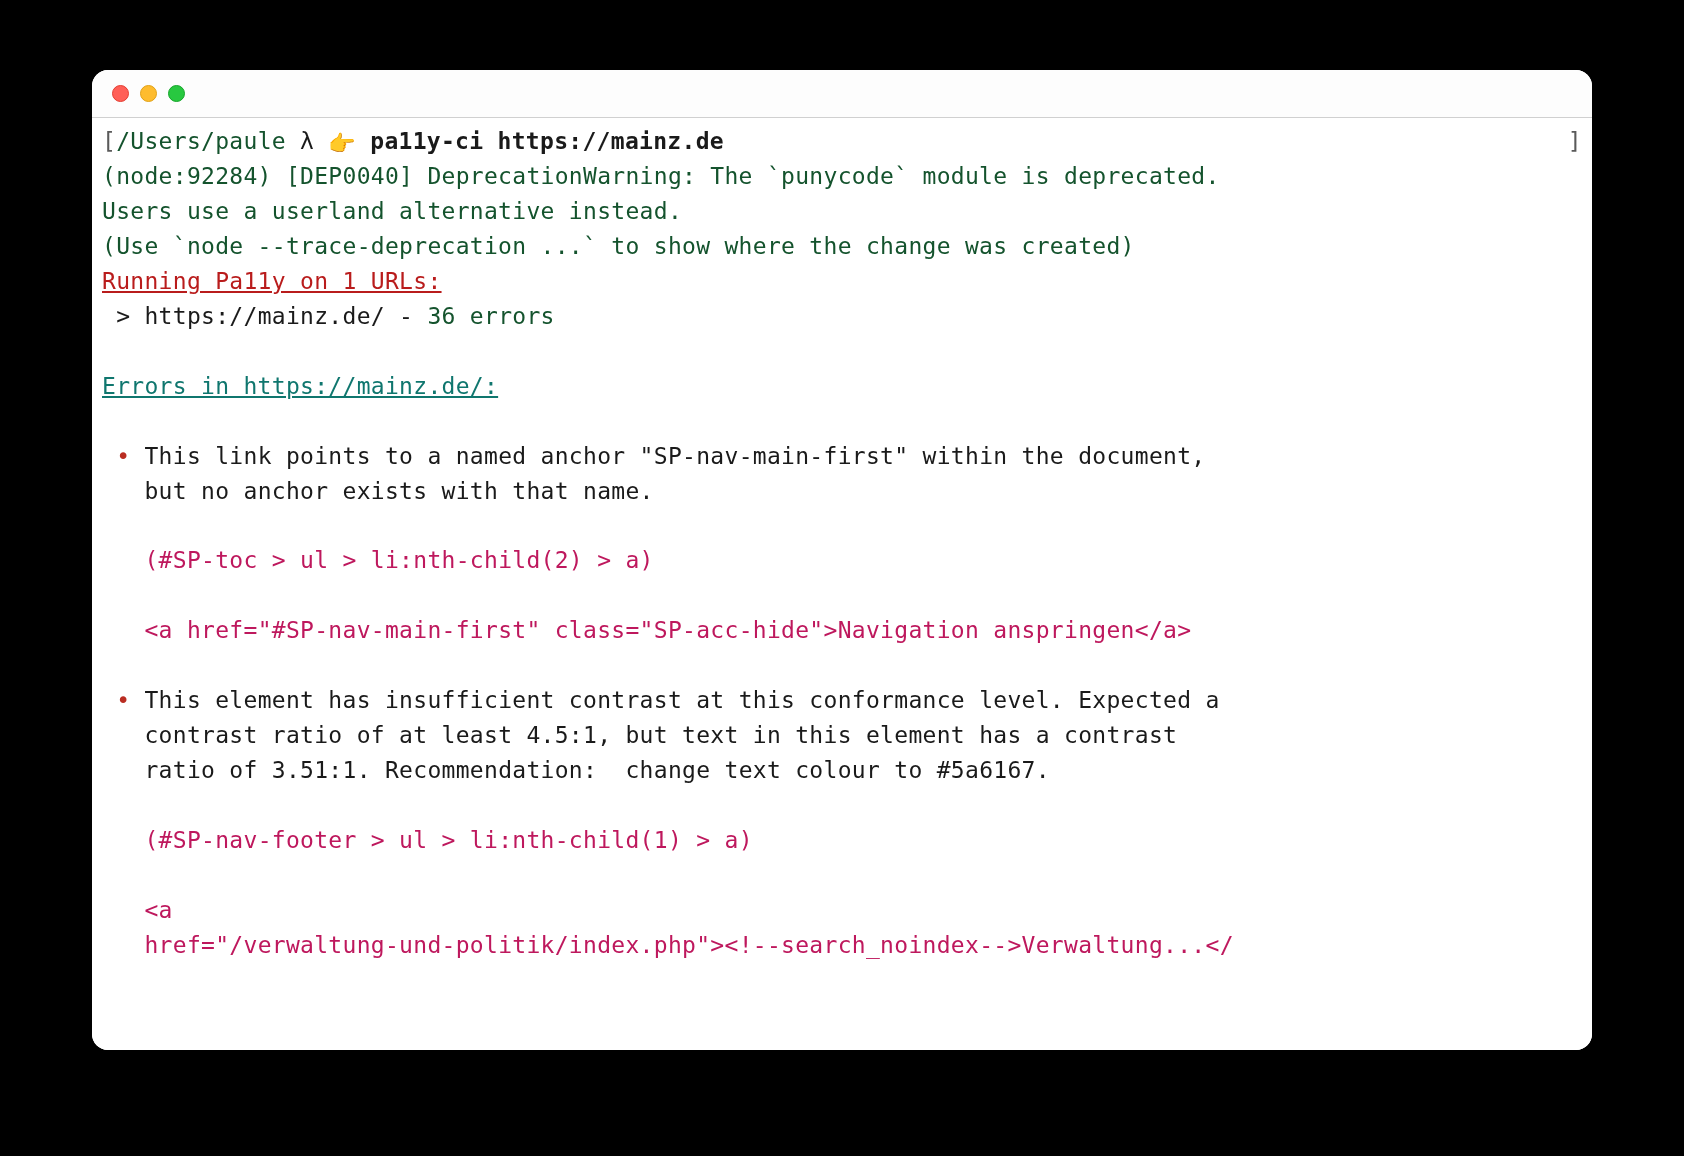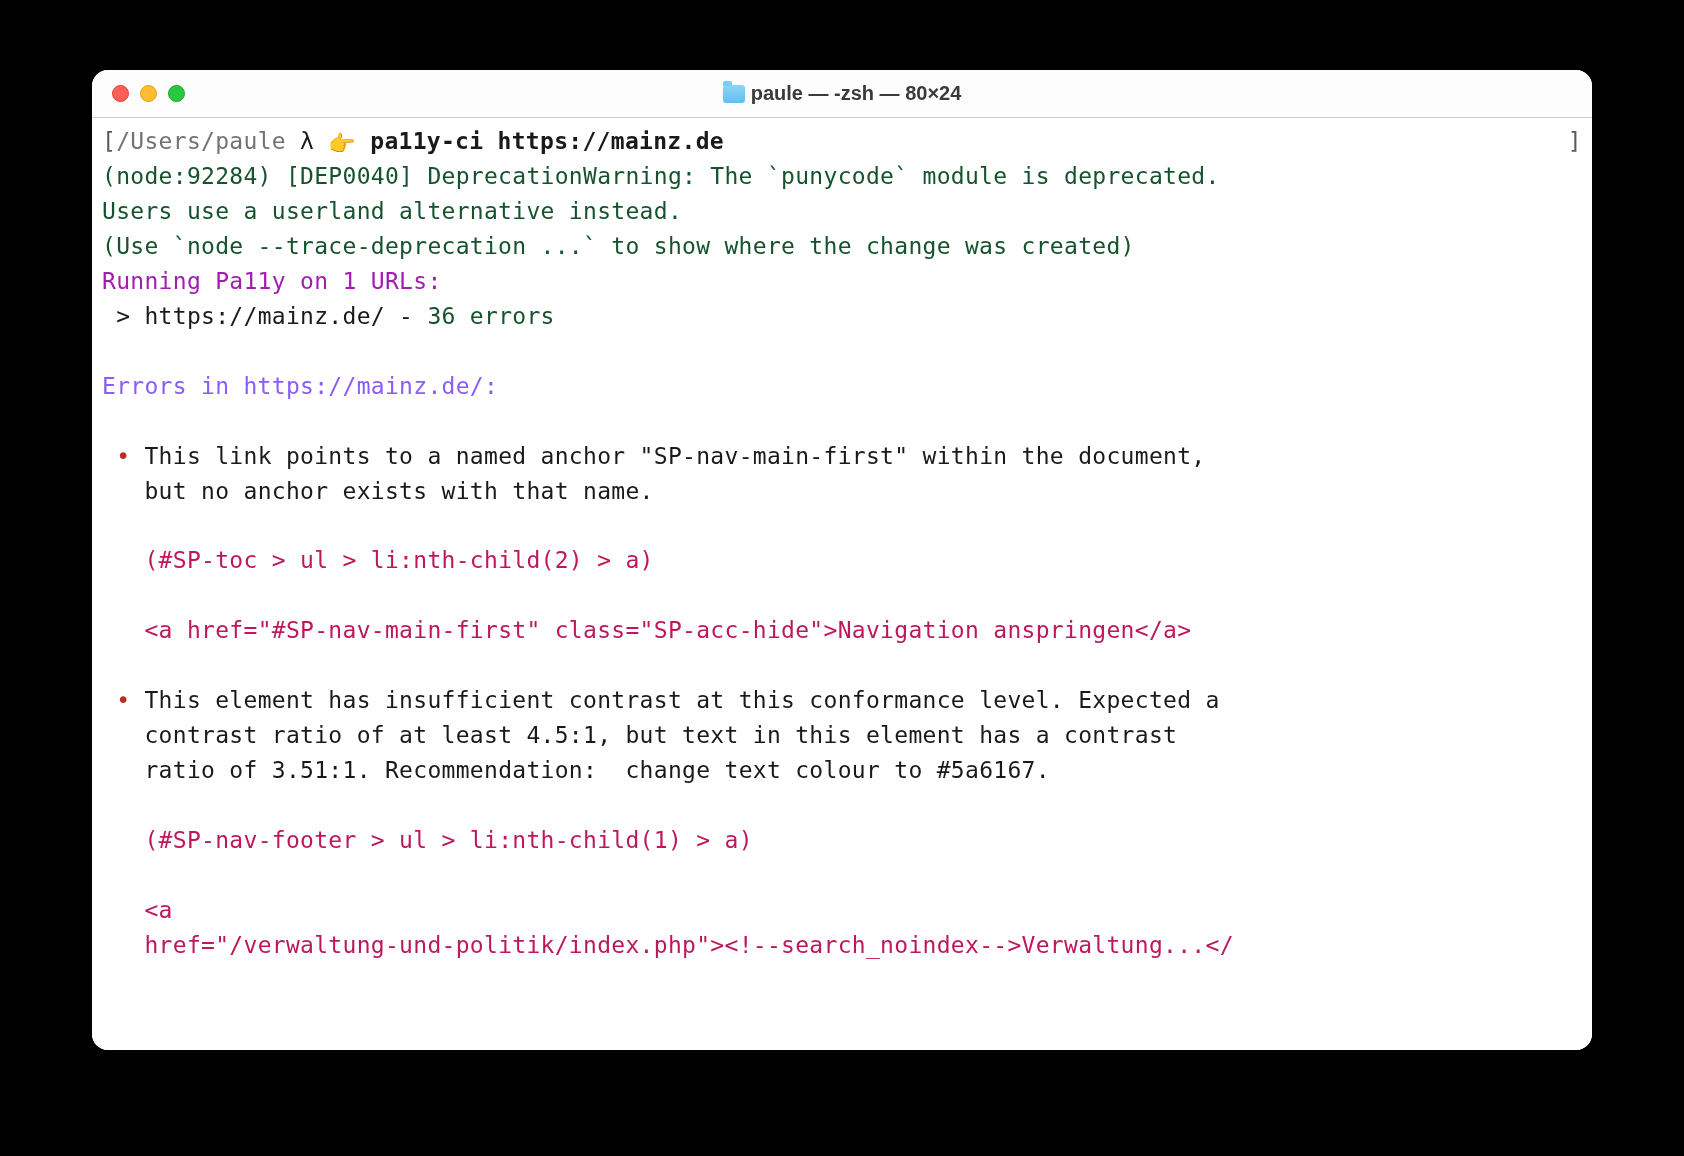--- a/index.html
+++ b/index.html
@@ -73,48 +73,44 @@
       flex: 1;
       padding: 6px 10px;
       background: #fff;
       font-size: 23px;
       line-height: 1.52;
       white-space: pre-wrap;
       overflow: hidden;
       letter-spacing: 0.3px;
     }
     .c-bracket { color: #5a5a5a; }
-    .c-path { color: #737373; font-weight: 500; }
+    .c-path { color: #14532d; font-weight: 500; }
     .c-lambda { color: #1a1a1a; font-weight: 500; }
     .c-cmd { color: #1a1a1a; font-weight: 700; }
     .c-red { color: #14532d; }
-    .c-teal { color: #a21caf; }
-    .c-red-u { color: #8b5cf6; }
+    .c-teal { color: #b91c1c; text-decoration: underline; }
+    .c-red-u { color: #0f766e; text-decoration: underline; }
     .c-text { color: #1a1a1a; }
     .c-gray { color: #be185d; }
     .c-bullet { color: #ba2d22; }
     .pointer {
       display: inline-block;
       font-size: 22px;
       transform: translateY(2px);
     }
   </style>
 </head>
 <body>
 
 <div class="window">
   <div class="titlebar">
     <div class="traffic-lights">
       <div class="light red"></div>
       <div class="light yellow"></div>
       <div class="light green"></div>
-    </div>
-    <div class="title">
-      <span class="folder-icon"></span>
-      <span>paule — -zsh — 80×24</span>
     </div>
   </div>
 
   <div class="terminal"><span class="c-bracket">[</span><span class="c-path">/Users/paule</span><span class="c-lambda"> λ </span><span class="pointer">👉</span><span class="c-cmd"> pa11y-ci https://mainz.de</span><span style="float:right" class="c-bracket">]</span>
 <span class="c-red">(node:92284) [DEP0040] DeprecationWarning: The `punycode` module is deprecated.</span>
 <span class="c-red">Users use a userland alternative instead.</span>
 <span class="c-red">(Use `node --trace-deprecation ...` to show where the change was created)</span>
 <span class="c-teal">Running Pa11y on 1 URLs:</span>
 <span class="c-text"> &gt; </span><span class="c-text">https://mainz.de/</span><span class="c-text"> - </span><span class="c-red">36 errors</span>
 

